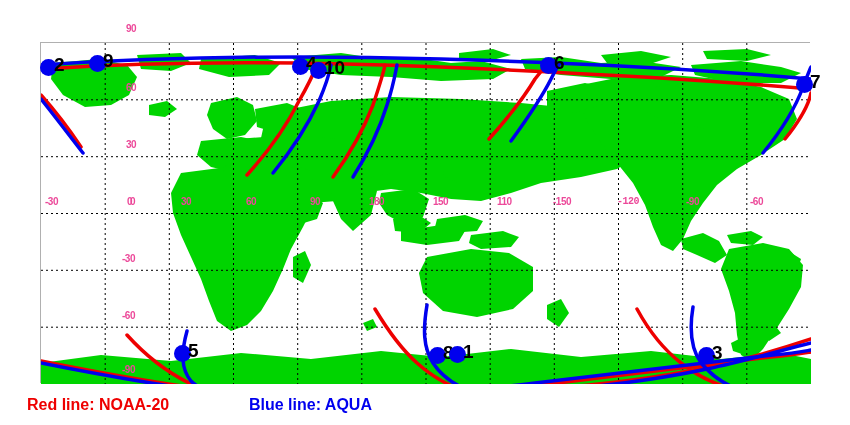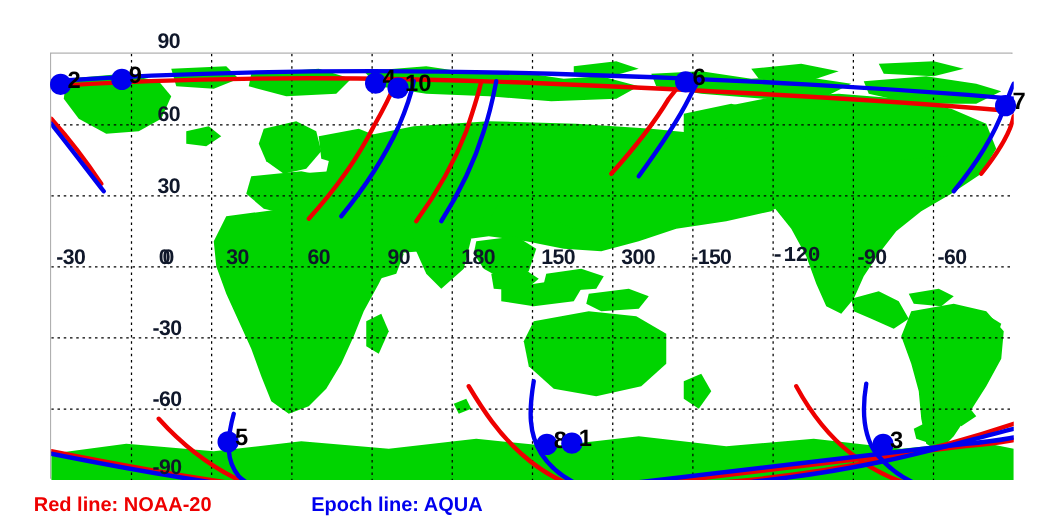--- a/index.html
+++ b/index.html
@@ -3,21 +3,21 @@
 <meta charset="utf-8">
 <style>
   html,body{margin:0;padding:0;background:#ffffff;}
   body{width:850px;height:425px;position:relative;overflow:hidden;
        font-family:"Liberation Sans",sans-serif;}
 
   #map-frame{position:absolute;left:40px;top:42px;width:770px;height:341px;
              background:#ffffff;border:1px solid #b0b0b0;box-sizing:border-box;}
   #map-svg{position:absolute;left:0;top:0;width:770px;height:341px;display:block;}
 
-  .tick-label{position:absolute;font-size:17px;font-weight:bold;color:#0f172a;
+  .tick-label{position:absolute;font-size:10px;font-weight:bold;color:#ec4899;
               font-family:"Liberation Sans",sans-serif;white-space:nowrap;
               letter-spacing:-0.5px;}
 
   .marker-grp{position:absolute;}
   .marker-dot{position:absolute;width:17px;height:17px;border-radius:50%;
               background:#0000ee;left:0;top:0;}
   .marker-num{position:absolute;font-size:19px;font-weight:bold;color:#000000;
               left:14px;top:-5px;white-space:nowrap;
               font-family:"Liberation Sans",sans-serif;}
 
@@ -171,21 +171,21 @@
   </svg>
 </div>
 
 <div class="tick-label" style="left:45px;top:196px;">-30</div>
 <div class="tick-label" style="left:127px;top:196px;">0</div>
 <div class="tick-label" style="left:181px;top:196px;">30</div>
 <div class="tick-label" style="left:246px;top:196px;">60</div>
 <div class="tick-label" style="left:310px;top:196px;">90</div>
 <div class="tick-label" style="left:369px;top:196px;">180</div>
 <div class="tick-label" style="left:433px;top:196px;">150</div>
-<div class="tick-label" style="left:497px;top:196px;">300</div>
+<div class="tick-label" style="left:497px;top:196px;">110</div>
 <div class="tick-label" style="left:553px;top:196px;">-150</div>
 <div class="tick-label" style="left:617px;top:196px;font-family:Liberation Mono, monospace;">-120</div>
 <div class="tick-label" style="left:686px;top:196px;">-90</div>
 <div class="tick-label" style="left:750px;top:196px;">-60</div>
 
 <div class="tick-label" style="left:126px;top:23px;">90</div>
 <div class="tick-label" style="left:126px;top:82px;">60</div>
 <div class="tick-label" style="left:126px;top:139px;">30</div>
 <div class="tick-label" style="left:130px;top:196px;">0</div>
 <div class="tick-label" style="left:122px;top:253px;">-30</div>
@@ -228,14 +228,14 @@
   <span class="marker-dot"></span>
   <span class="marker-num">1</span>
 </div>
 <div class="marker-grp" style="left:698px;top:347px;">
   <span class="marker-dot"></span>
   <span class="marker-num">3</span>
 </div>
 
 <div id="legend">
   <span class="legend-item" id="legend-red" style="color:#ee0000;">Red line: NOAA-20</span>
-  <span class="legend-item" id="legend-blue" style="color:#0000ee;">Epoch line: AQUA</span>
+  <span class="legend-item" id="legend-blue" style="color:#0000ee;">Blue line: AQUA</span>
 </div>
 
 </body></html>

